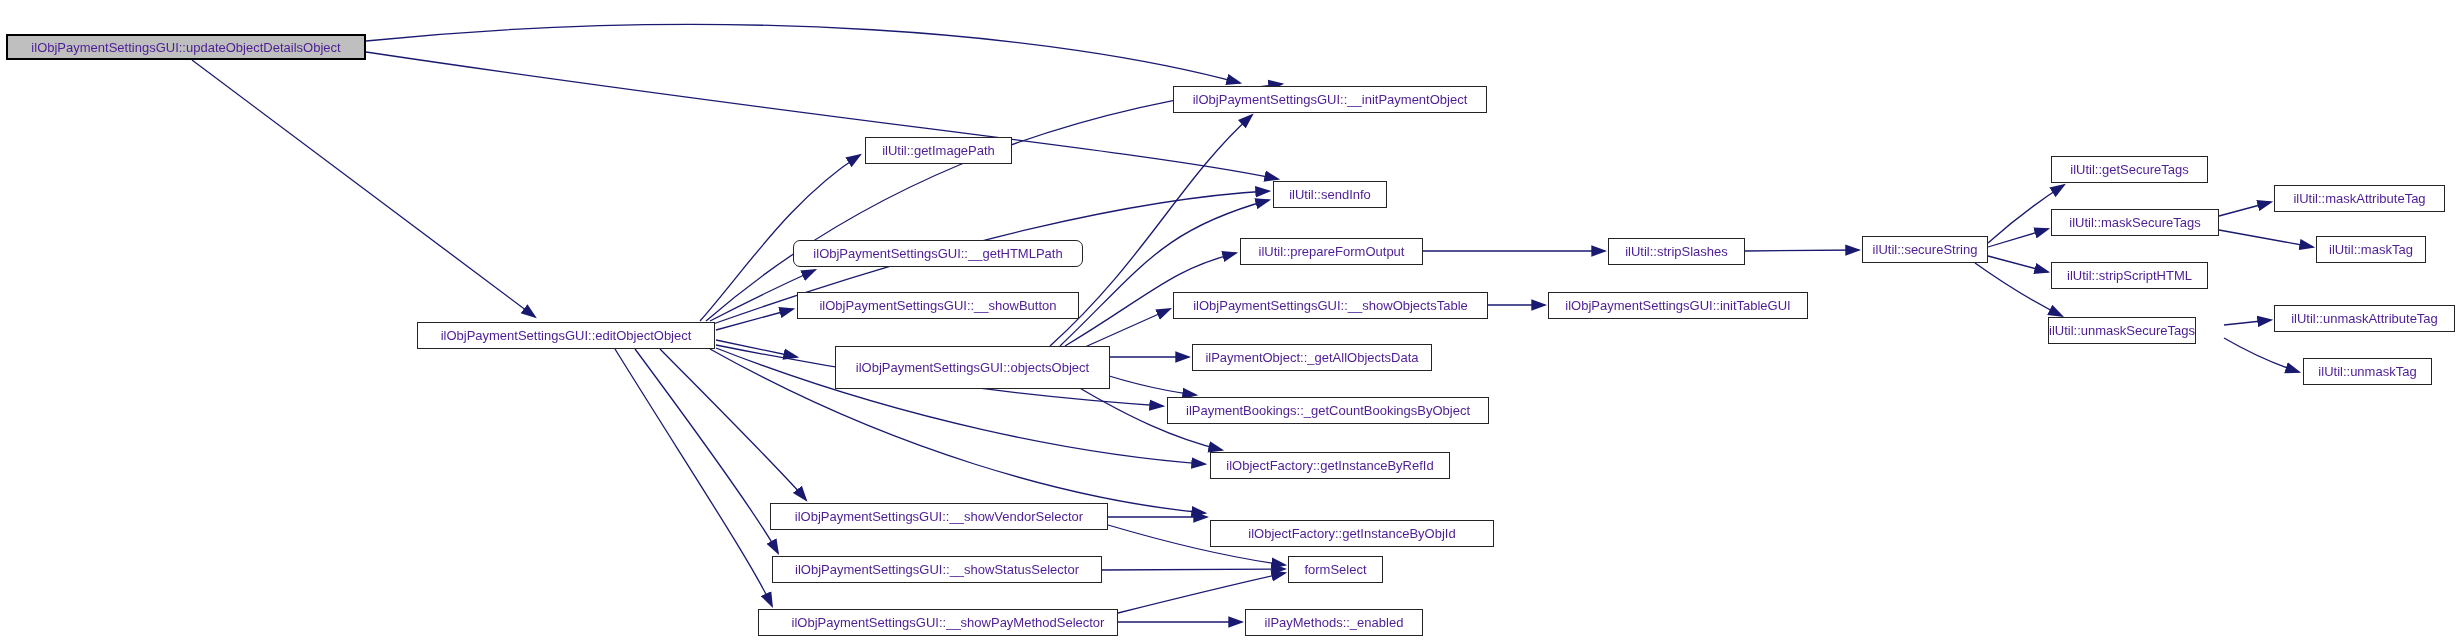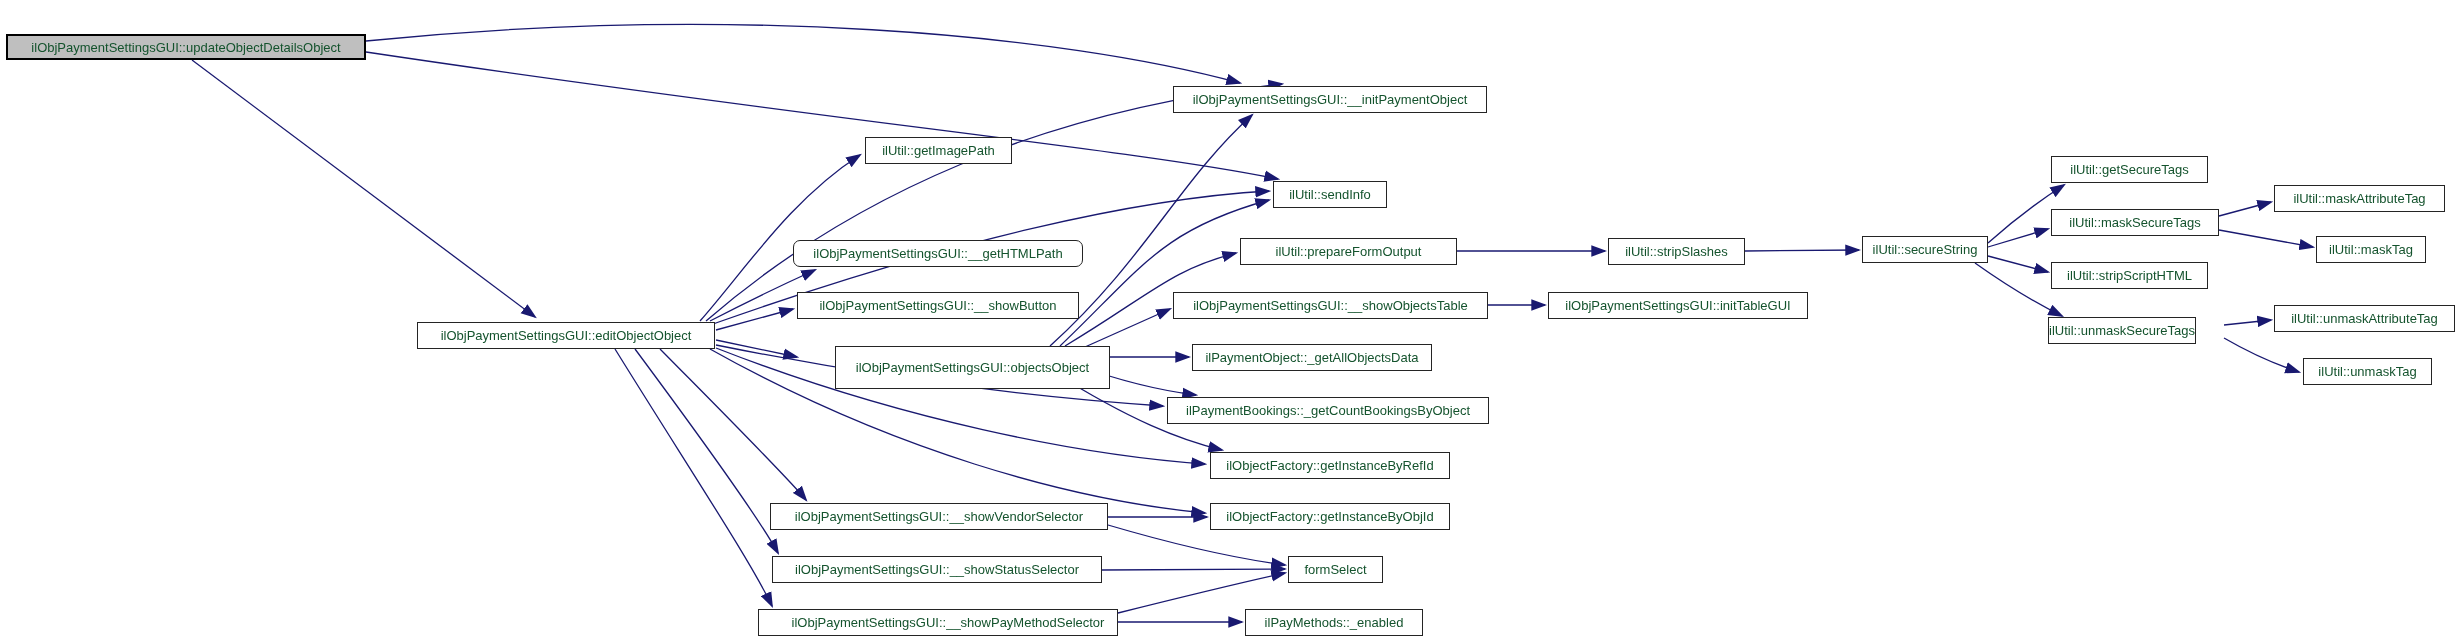--- a/index.html
+++ b/index.html
@@ -20,21 +20,21 @@
     left: 0;
     top: 0;
     width: 2464px;
     height: 643px;
   }
   .node {
     position: absolute;
     box-sizing: border-box;
     background: #ffffff;
     border: 1px solid #242424;
-    color: #14532d;
+    color: #4c1d95;
     font-size: 13px;
     line-height: 1;
     display: flex;
     align-items: center;
     justify-content: center;
     white-space: nowrap;
     overflow: hidden;
     cursor: pointer;
   }
   .node.highlight {
@@ -121,21 +121,21 @@
       </div>
       <div class="node" style="left: 2316px; top: 236px; width: 110px; height: 27px;">
         <span>ilUtil::maskTag</span>
       </div>
       <div class="node" style="left: 1862px; top: 236px; width: 126px; height: 27px;">
         <span>ilUtil::secureString</span>
       </div>
       <div class="node" style="left: 2051px; top: 262px; width: 157px; height: 27px;">
         <span>ilUtil::stripScriptHTML</span>
       </div>
-      <div class="node" style="left: 1240px; top: 238px; width: 217px; height: 27px;">
+      <div class="node" style="left: 1240px; top: 238px; width: 183px; height: 27px;">
         <span>ilUtil::prepareFormOutput</span>
       </div>
       <div class="node" style="left: 1608px; top: 238px; width: 137px; height: 27px;">
         <span>ilUtil::stripSlashes</span>
       </div>
       <div class="node" style="left: 793px; top: 240px; width: 290px; height: 27px; border-radius: 7px;">
         <span>ilObjPaymentSettingsGUI::__getHTMLPath</span>
       </div>
       <div class="node" style="left: 797px; top: 292px; width: 282px; height: 27px;">
         <span>ilObjPaymentSettingsGUI::__showButton</span>
@@ -166,21 +166,21 @@
       </div>
       <div class="node" style="left: 1167px; top: 397px; width: 322px; height: 27px;">
         <span>ilPaymentBookings::_getCountBookingsByObject</span>
       </div>
       <div class="node" style="left: 1210px; top: 452px; width: 240px; height: 27px;">
         <span>ilObjectFactory::getInstanceByRefId</span>
       </div>
       <div class="node" style="left: 770px; top: 503px; width: 338px; height: 27px;">
         <span>ilObjPaymentSettingsGUI::__showVendorSelector</span>
       </div>
-      <div class="node" style="left: 1210px; top: 503px; width: 240px; height: 27px;">
+      <div class="node" style="left: 1210px; top: 520px; width: 284px; height: 27px;">
         <span>ilObjectFactory::getInstanceByObjId</span>
       </div>
       <div class="node" style="left: 772px; top: 556px; width: 330px; height: 27px;">
         <span>ilObjPaymentSettingsGUI::__showStatusSelector</span>
       </div>
       <div class="node" style="left: 1288px; top: 556px; width: 95px; height: 27px;">
         <span>formSelect</span>
       </div>
       <div class="node" style="left: 758px; top: 609px; width: 360px; height: 27px; padding-left: 20px;">
         <span>ilObjPaymentSettingsGUI::__showPayMethodSelector</span>

